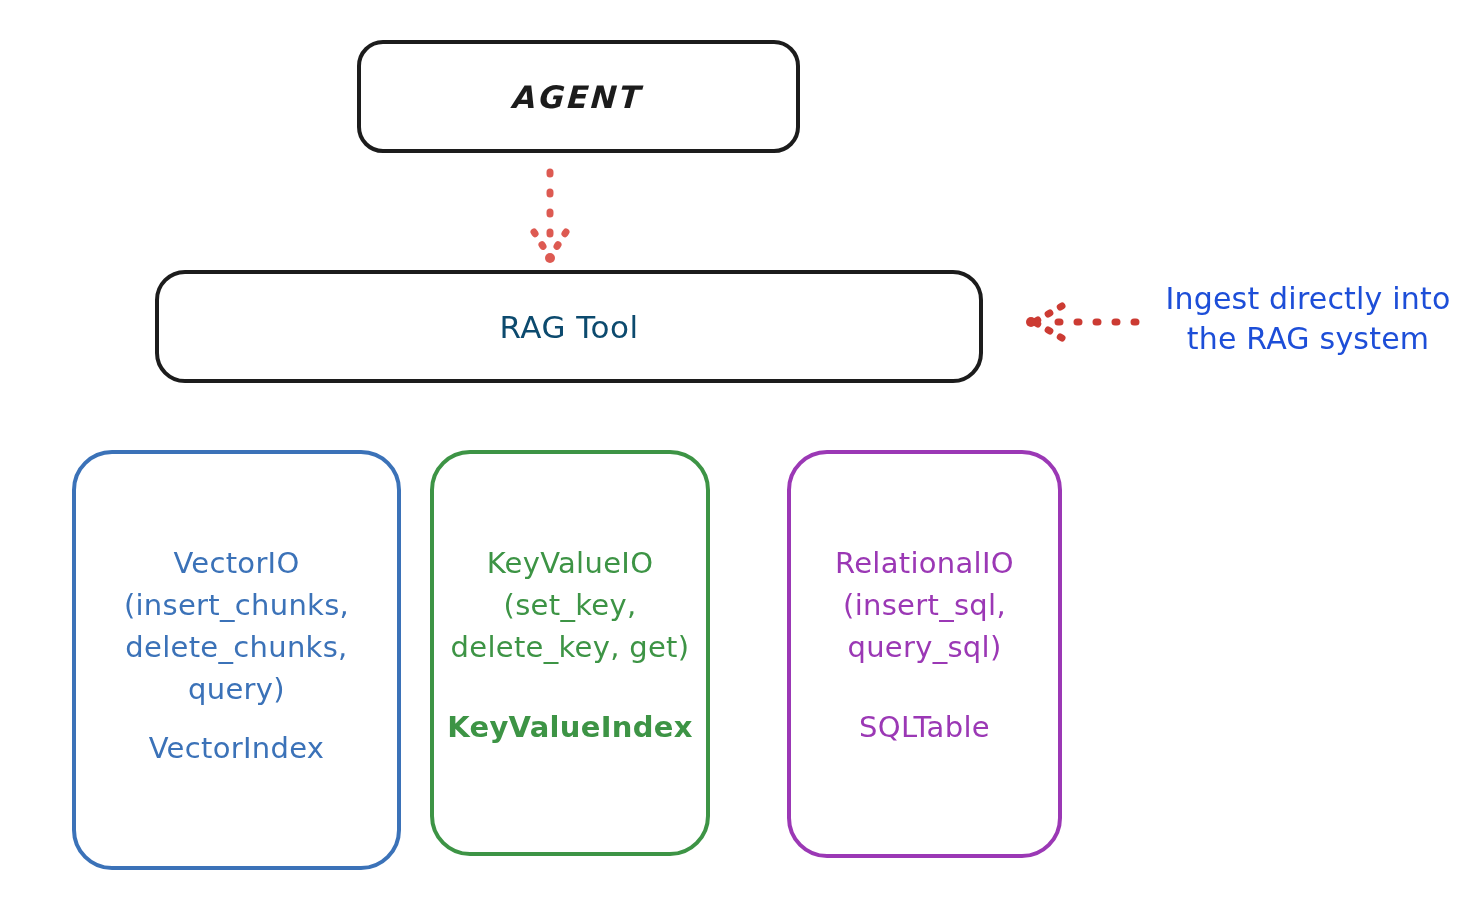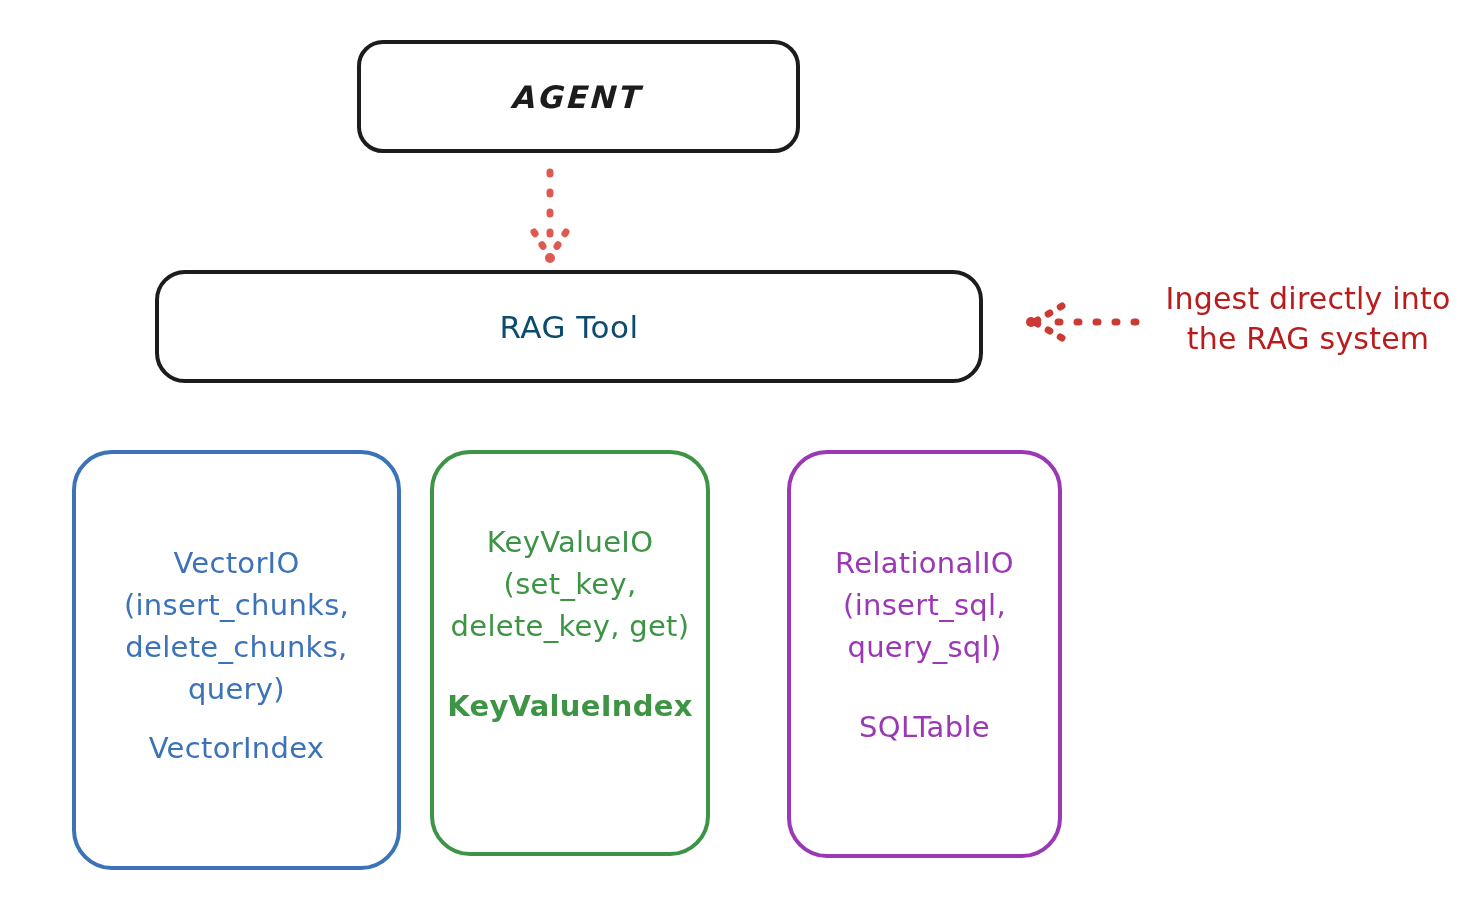--- a/index.html
+++ b/index.html
@@ -102,21 +102,21 @@
   #vector-node .provider-text,
   #vector-node .provider-index { color: #3b72b8; }
   #vector-node .provider-index { margin-top: 17px; }
 
   #keyvalue-node {
     left: 430px;
     top: 450px;
     width: 280px;
     height: 406px;
     border-color: #3d9445;
-    padding-top: 67px;
+    padding-top: 88px;
   }
   #keyvalue-node .provider-text,
   #keyvalue-node .provider-index { color: #3d9445; }
   #keyvalue-node .provider-index { margin-top: 38px; font-weight: bold; }
 
   #relational-node {
     left: 787px;
     top: 450px;
     width: 275px;
     height: 408px;
@@ -141,21 +141,21 @@
   #ingest-annotation {
     position: absolute;
     left: 1140px;
     top: 279px;
     width: 336px;
     text-align: center;
     font-family: "DejaVu Sans", sans-serif;
     font-size: 30px;
     line-height: 40px;
     letter-spacing: 0.2px;
-    color: #b91c1c;
+    color: #1d4ed8;
     white-space: pre-line;
   }
 </style>
 </head>
 <body>
 
 <div id="canvas">
 
   <div class="node" id="agent-node">
     <span id="agent-label">AGENT</span>

